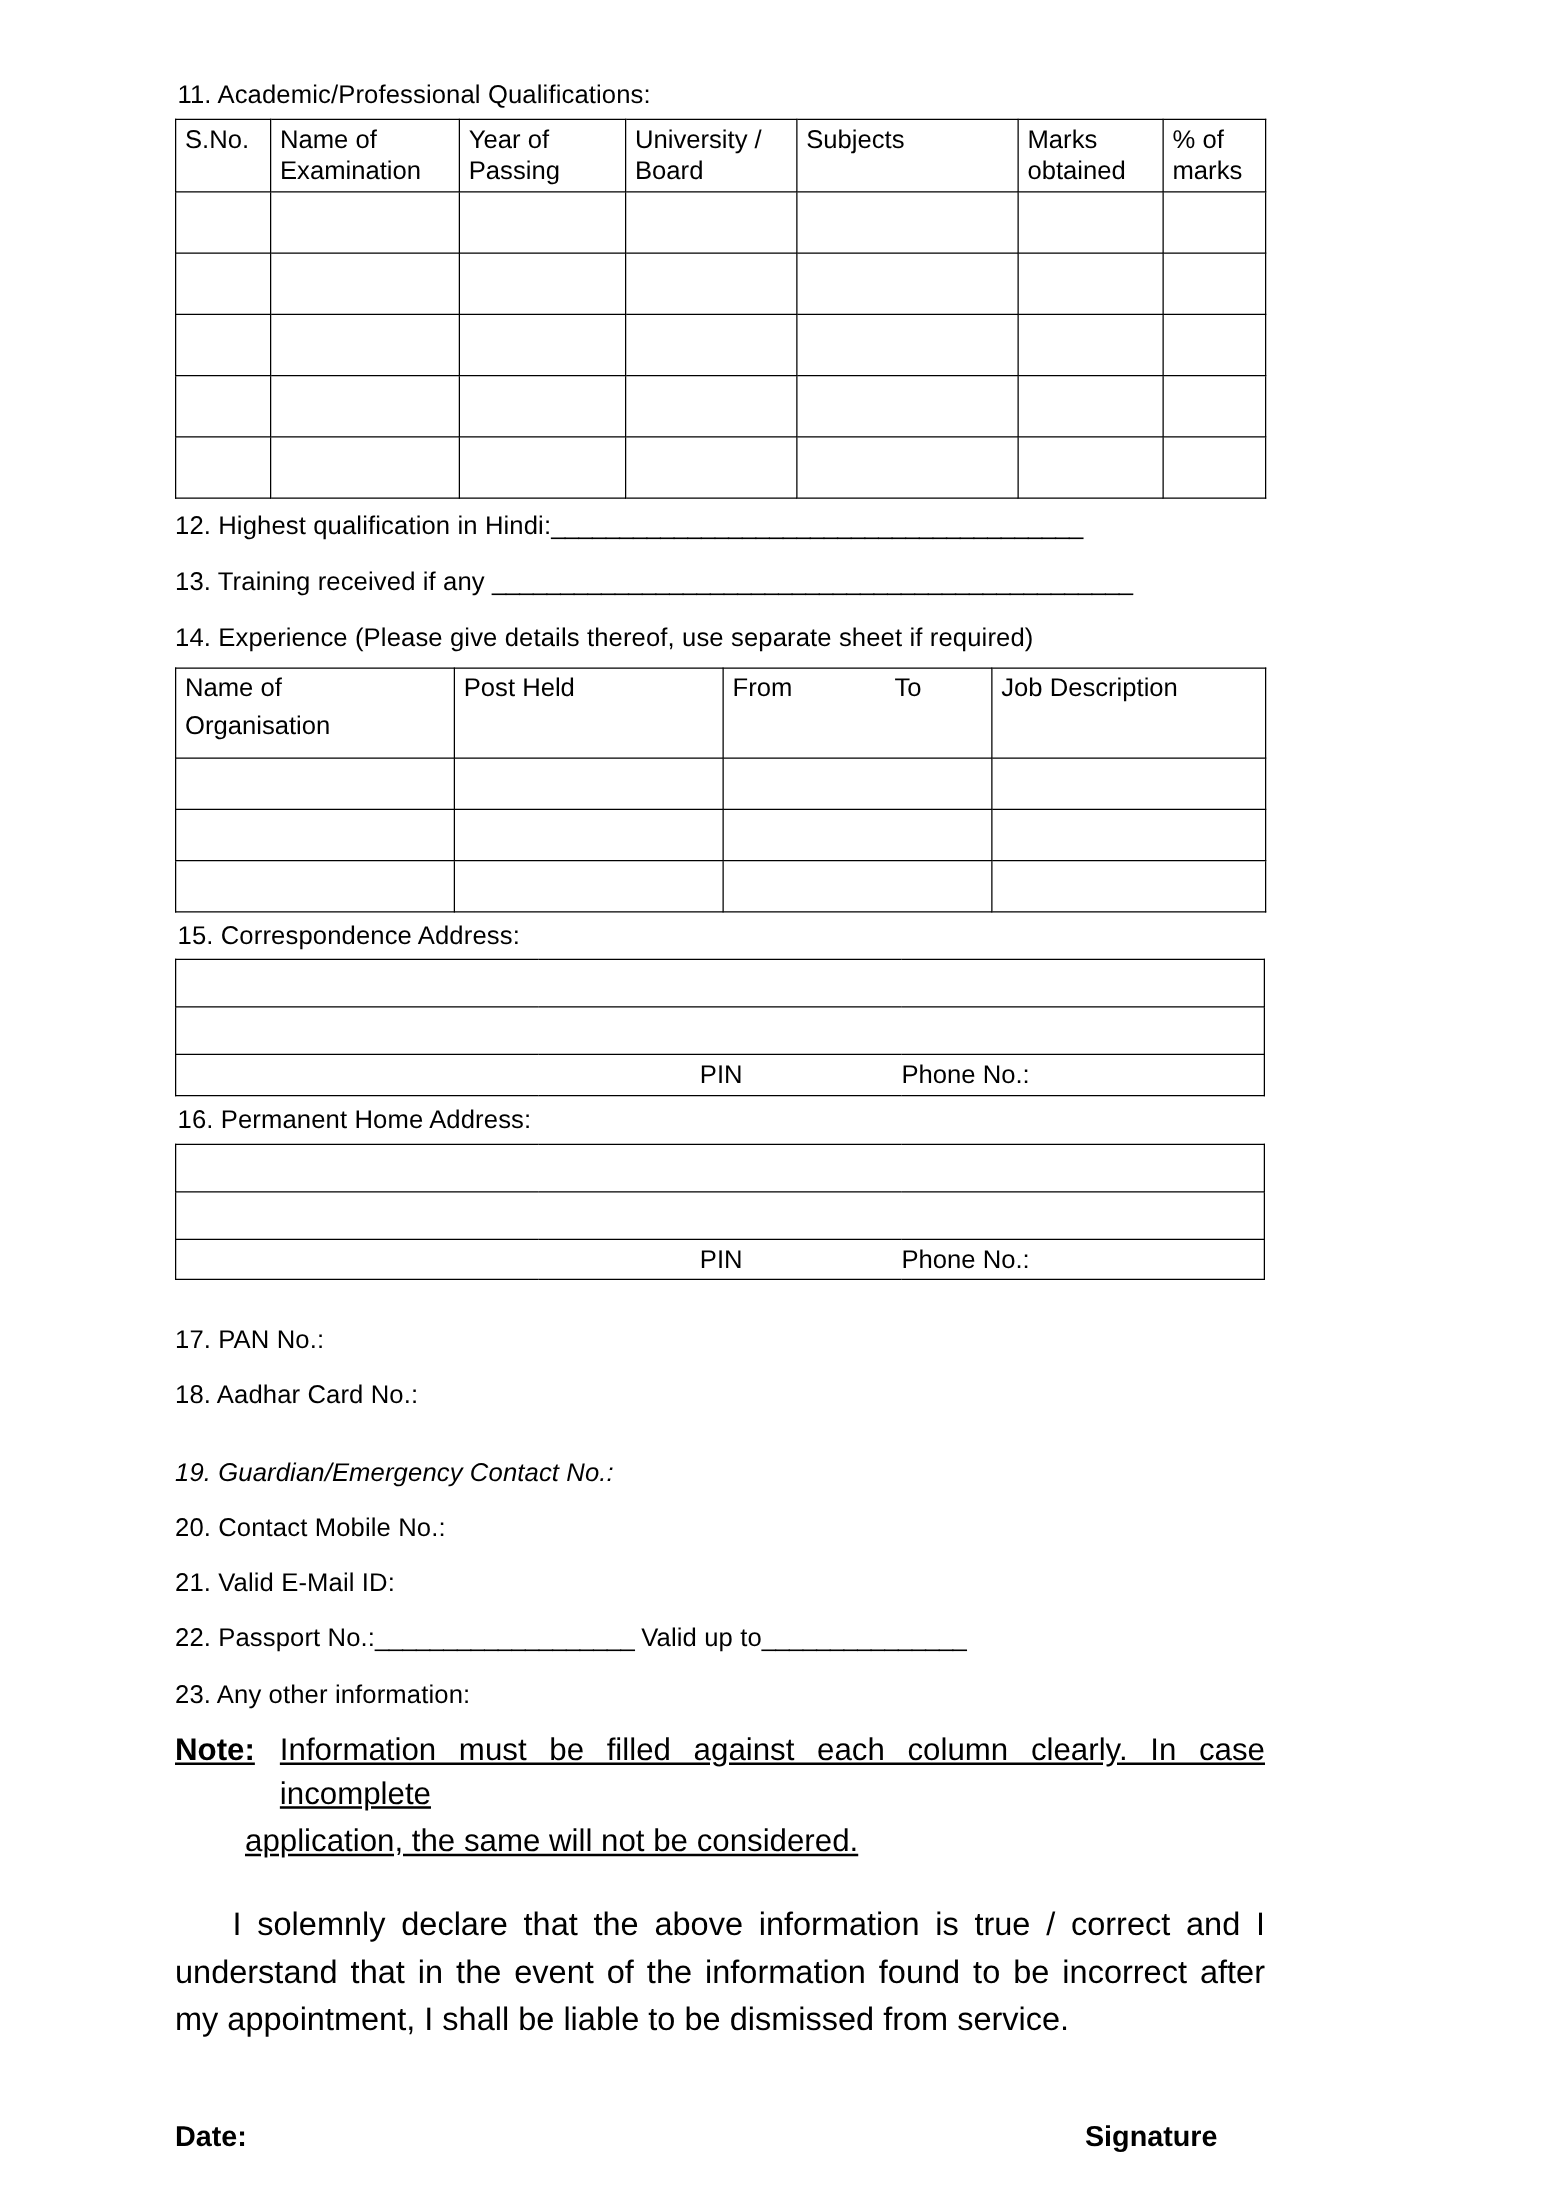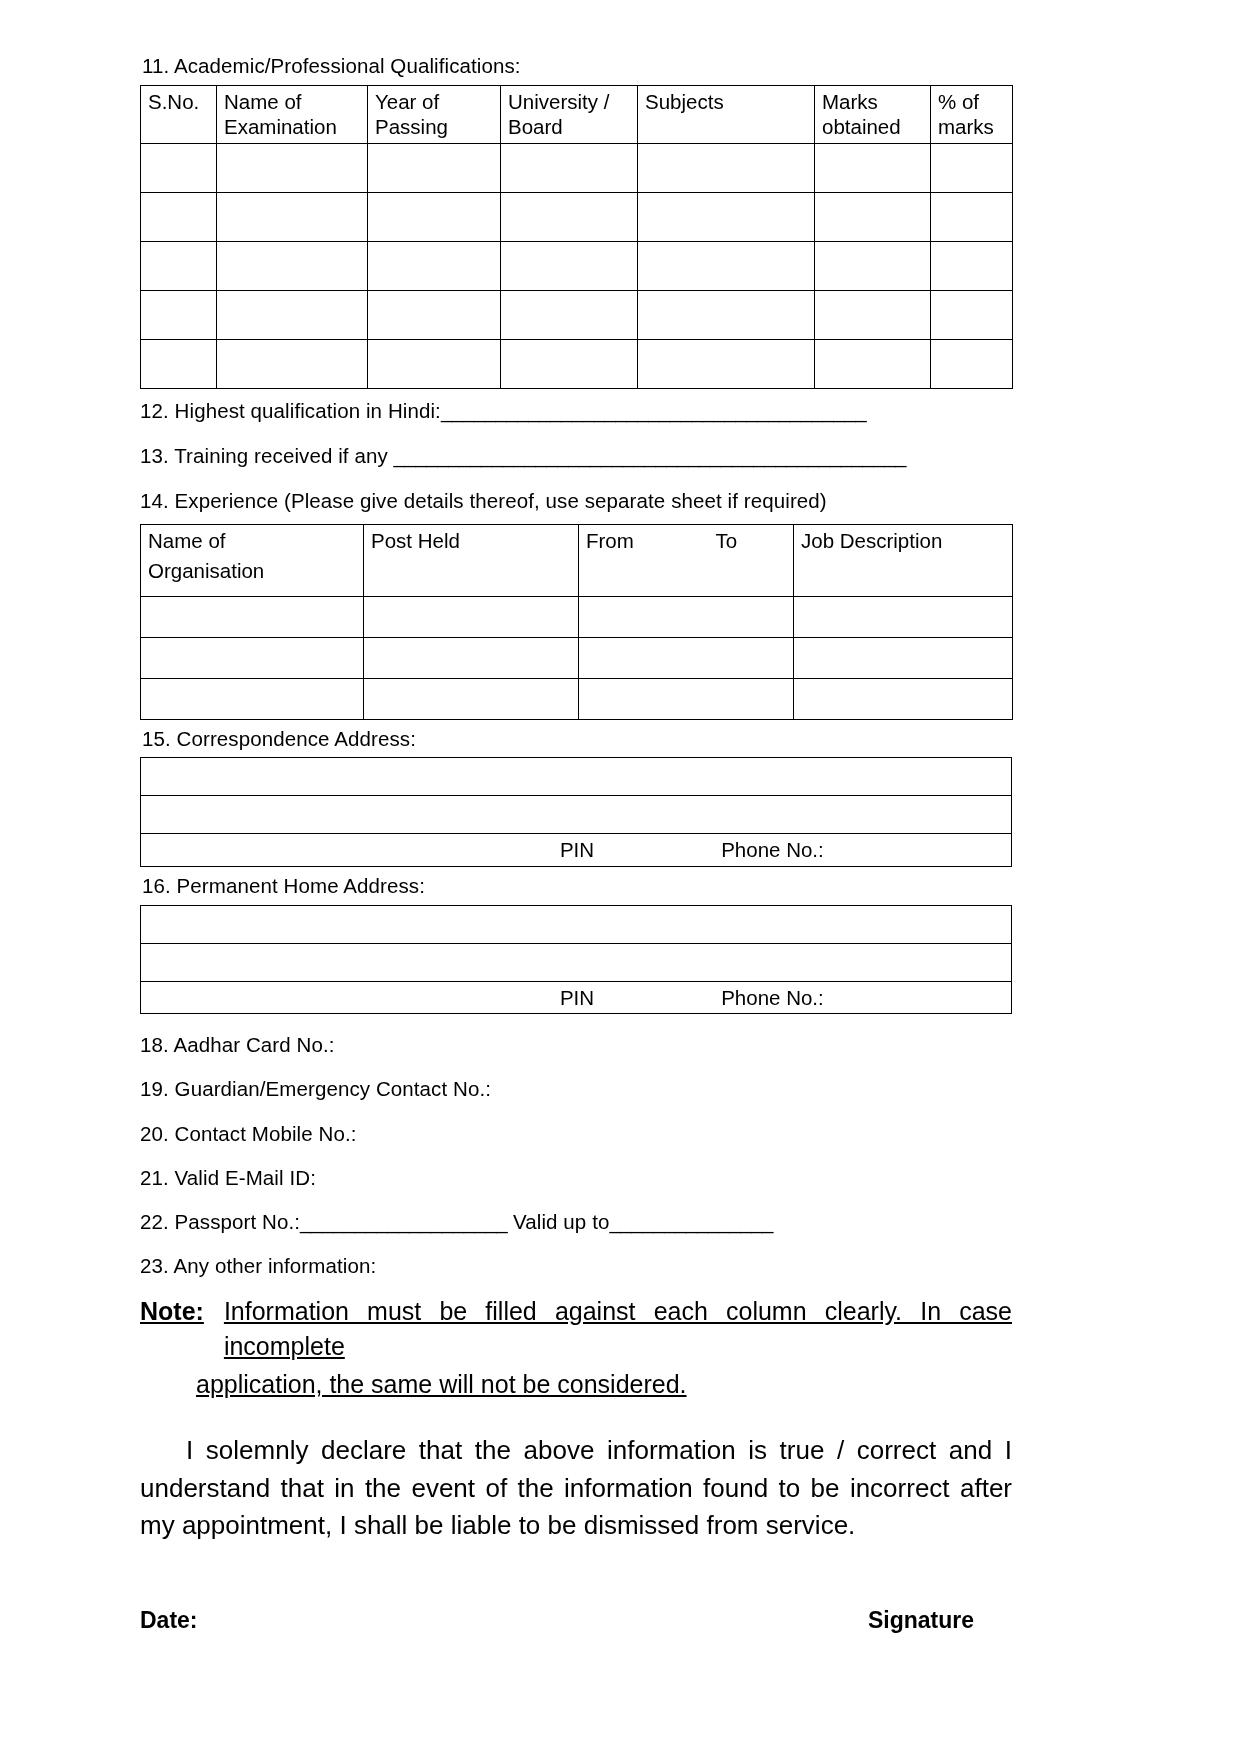--- a/index.html
+++ b/index.html
@@ -20,21 +20,21 @@
     left: 0;
     top: 0;
     width: 1241px;
     height: 1754px;
     box-sizing: border-box;
     padding: 0;
   }
   .content {
     position: absolute;
     left: 140px;
-    top: 50px;
+    top: 60px;
     width: 872px;
   }
 
   
   .q {
     font-size: 20.5px;
     line-height: 1.28;
     margin: 0 0 0 0;
     white-space: nowrap;
     letter-spacing: 0.1px;
@@ -280,22 +280,23 @@
       </tr>
       <tr class="addr-pin">
         <td style="width:365px; border-right:none;"></td>
         <td class="pin-cell" style="width:145px; border-left:none; border-right:none;">PIN</td>
         <td class="phone-cell" style="width:362px; border-left:none; padding-left:90px;">Phone No.:</td>
       </tr>
     </tbody>
       </table>
 
     <div class="numbered-list">
+      <div class="q" style="margin-top:35px;">17. PAN No.:</div>
       <div class="q" style="margin-top:18px;">18. Aadhar Card No.:</div>
-      <div class="q" style="margin-top:18px;">19. Guardian/Emergency Contact No.:</div>
+      <div class="q" style="margin-top:36px;font-style:italic;">19. Guardian/Emergency Contact No.:</div>
       <div class="q" style="margin-top:18px;">20. Contact Mobile No.:</div>
       <div class="q" style="margin-top:18px;">21. Valid E-Mail ID:</div>
     </div>
 
     <div class="q" style="margin-top:18px;"><span>22. Passport No.:</span><span class="fill-line">___________________</span><span> Valid up to</span><span class="fill-line">_______________</span></div>
 
     <div class="q" style="margin-top:18px;">23. Any other information:</div>
 
     <div class="note">
       <div class="note-first-line" style="display:flex;">

